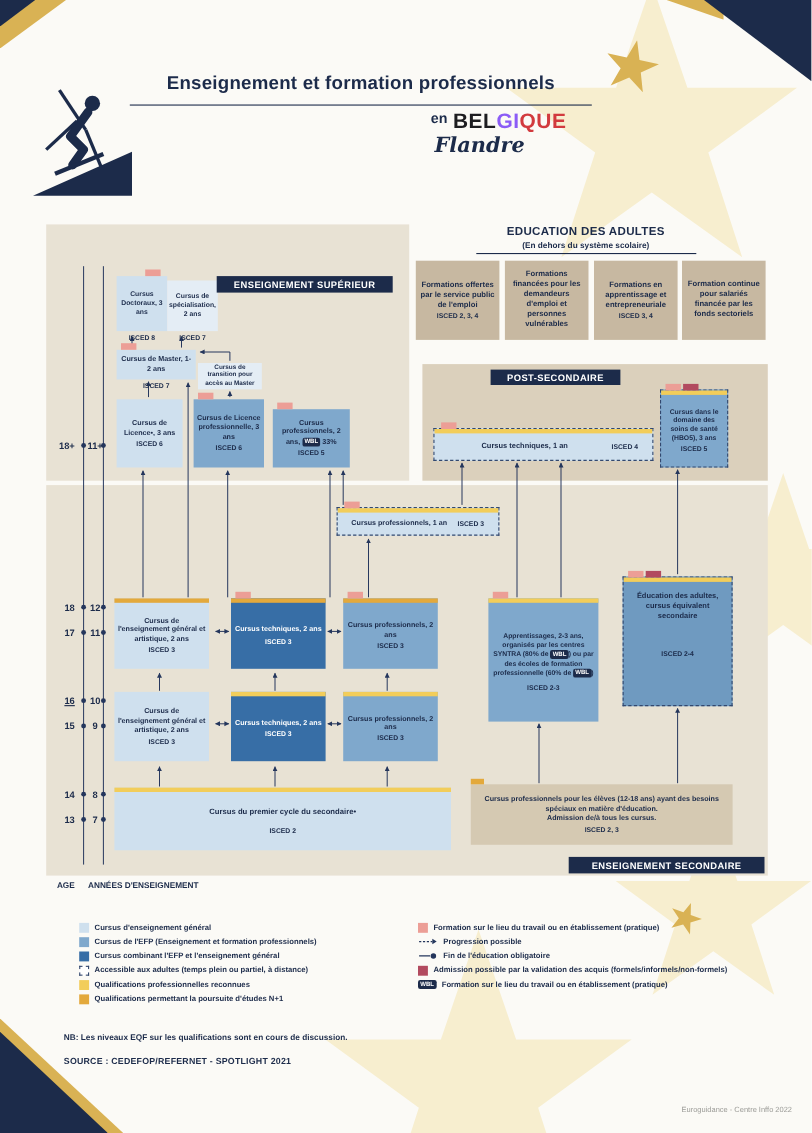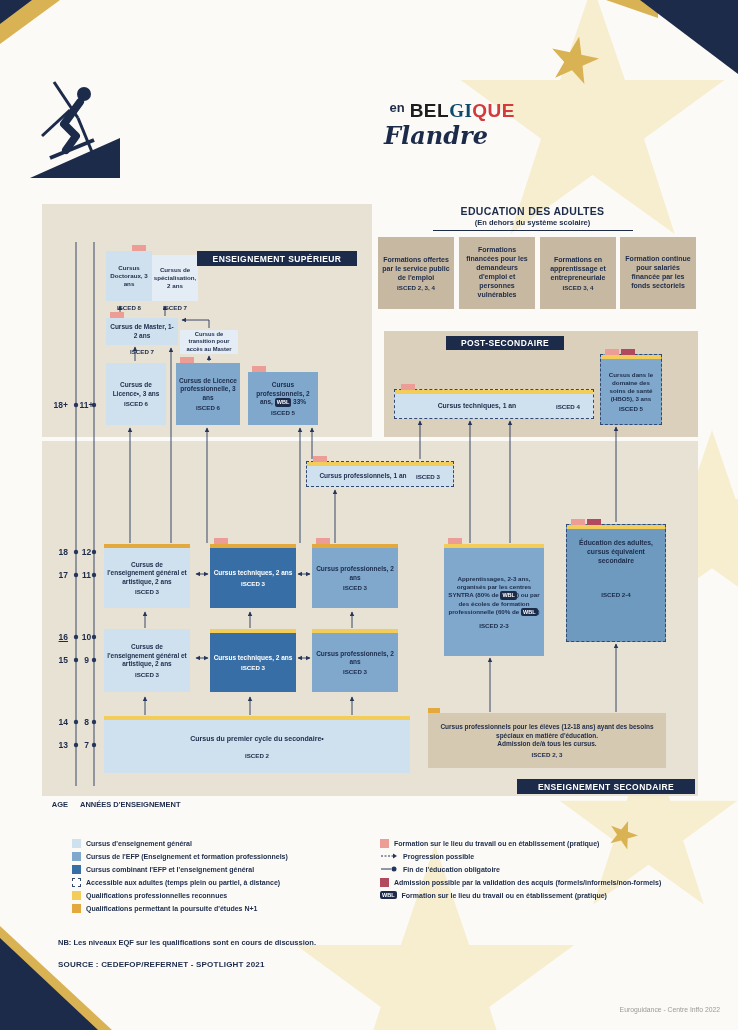--- a/index.html
+++ b/index.html
@@ -42,23 +42,23 @@
   .bar .isced{margin:0 10px 0 0;}
   .isced-below{position:absolute;font-size:6.2px;font-weight:bold;text-align:center;z-index:4;color:#1c2b4a;}
   .wbl{display:inline-block;background:#1c2b4a;color:#fff;font-size:5.5px;font-weight:bold;
        padding:0 2px;border-radius:2px;line-height:1.5;vertical-align:middle;}
   
   .title{position:absolute;text-align:center;font-size:17px;font-weight:bold;letter-spacing:.2px;
          border-bottom:1.5px solid #1c2b4a;padding-bottom:9px;z-index:6;}
   .belg{position:absolute;display:flex;justify-content:flex-end;align-items:flex-start;gap:5px;z-index:6;}
   .belg .en{font-size:13px;font-weight:bold;}
   .belg .cword span{font-size:19px;font-weight:800;letter-spacing:.5px;}
-  .b1{color:#1d1d20;} .b2{color:#0c4a6e;font-family:Liberation Serif, serif;} .b3{color:#d23a3e;}
+  .b1{color:#1d1d20;} .b2{color:#8b5cf6;} .b3{color:#d23a3e;}
   .region{position:absolute;text-align:center;font-family:"DejaVu Serif",serif;font-style:italic;
-          font-weight:bold;font-size:24px;z-index:6;}
+          font-weight:bold;font-size:19px;z-index:6;}
   .adult-hdr{position:absolute;text-align:center;z-index:5;}
   .adult-hdr .t{font-size:10.5px;font-weight:800;letter-spacing:.3px;}
   .adult-hdr .s{font-size:7.5px;font-weight:bold;padding-bottom:3px;border-bottom:1px solid #1c2b4a;
                 width:200px;margin:1px auto 0;}
   
   .axis-num{position:absolute;font-size:8.5px;font-weight:bold;z-index:4;line-height:12px;height:12px;}
   .axis-cap{position:absolute;font-size:7.5px;font-weight:bold;z-index:4;}
   svg.connectors{position:absolute;left:0;top:0;z-index:3;pointer-events:none;}
   
   .leg{position:absolute;display:flex;align-items:center;gap:5px;z-index:5;}
@@ -97,20 +97,23 @@
   <svg class="skier" style="left:22px;top:78px;" width="110" height="105" viewBox="0 0 110 105">
     <polygon points="8,100 98,60 98,100" fill="#1c2b4a"></polygon>
     <circle cx="62" cy="16" r="7" fill="#1c2b4a"></circle>
     <path d="M58,24 L42,46 L54,58 L44,72" stroke="#1c2b4a" stroke-width="8" fill="none" stroke-linejoin="round" stroke-linecap="round"></path>
     <line x1="32" y1="4" x2="56" y2="40" stroke="#1c2b4a" stroke-width="3"></line>
     <line x1="56" y1="40" x2="70" y2="74" stroke="#1c2b4a" stroke-width="3"></line>
     <line x1="20" y1="58" x2="48" y2="32" stroke="#1c2b4a" stroke-width="3"></line>
     <line x1="28" y1="80" x2="72" y2="62" stroke="#1c2b4a" stroke-width="4"></line>
   </svg>
 
+  <div class="title" style="left:118px;top:66px;width:420px;">
+    <span>Enseignement et formation professionnels</span>
+  </div>
   <div class="belg" style="left:330px;top:100px;width:185px;">
     <span class="en">en</span>
     <span class="cword"><span class="b1">BEL</span><span class="b2">GI</span><span class="b3">QUE</span></span>
   </div>
   <div class="region" style="left:352px;top:121px;width:168px;">Flandre</div>
 
   <div class="panel beige" style="left:42px;top:204px;width:330px;height:233px;"></div>
   <div class="panel tan" style="left:384px;top:331px;width:314px;height:106px;"></div>
   <div class="panel beige" style="left:42px;top:441px;width:656px;height:355px;"></div>
 

